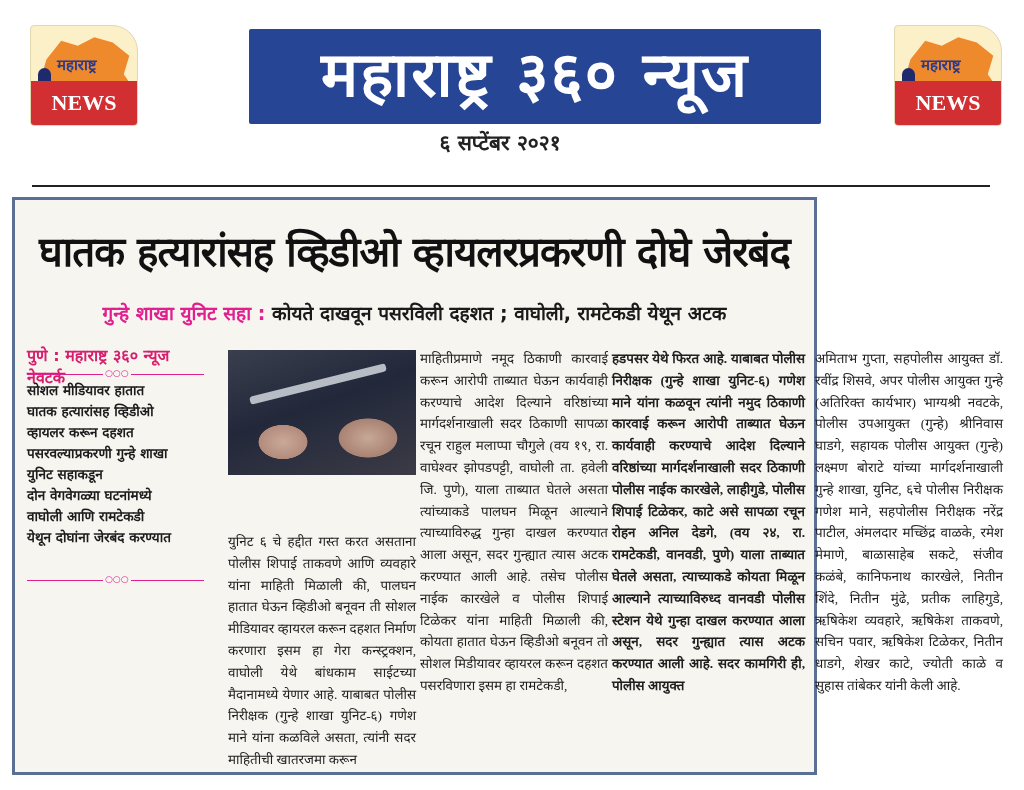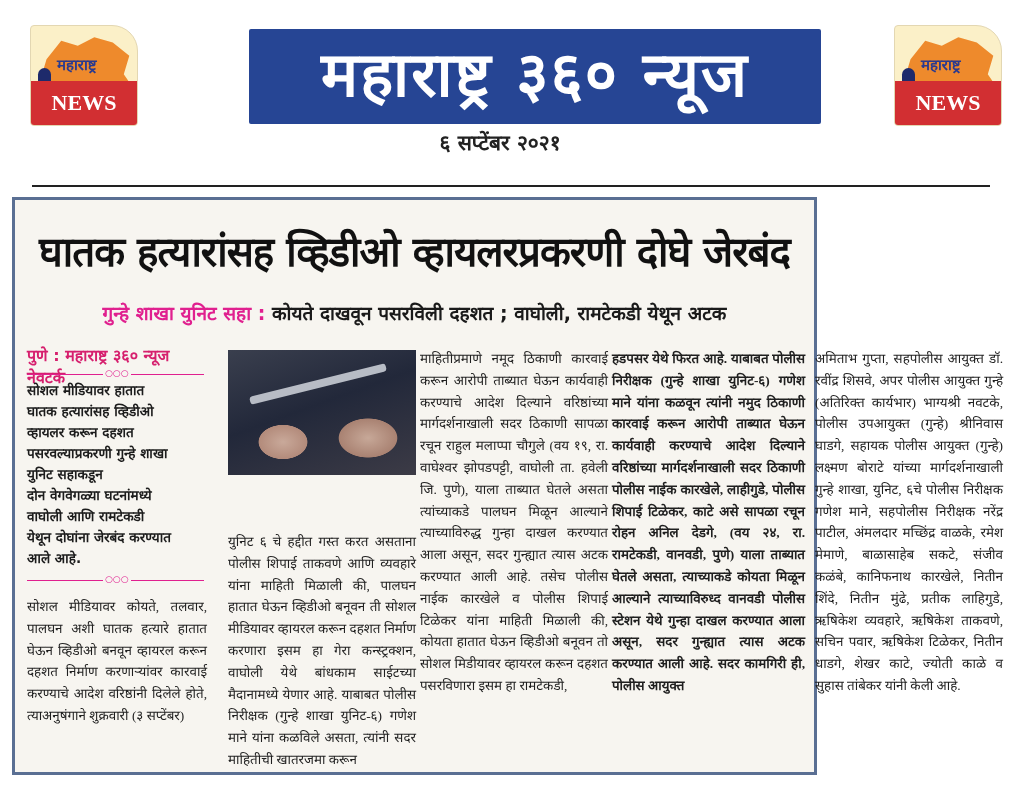--- a/index.html
+++ b/index.html
@@ -153,30 +153,26 @@
 
   <div class="summary">
     <span class="line">सोशल मीडियावर हातात</span>
     <span class="line">घातक हत्यारांसह व्हिडीओ</span>
     <span class="line">व्हायलर करून दहशत</span>
     <span class="line">पसरवल्याप्रकरणी गुन्हे शाखा</span>
     <span class="line">युनिट सहाकडून</span>
     <span class="line">दोन वेगवेगळ्या घटनांमध्ये</span>
     <span class="line">वाघोली आणि रामटेकडी</span>
     <span class="line">येथून दोघांना जेरबंद करण्यात</span>
-    <span class="line">आले आहे.</span>
   </div>
 
   <div class="divider" style="top:376px;">
       <span>○○○</span>
     </div>
 
-  <div class="col col1-body">
-    <p>सोशल मीडियावर कोयते, तलवार, पालघन अशी घातक हत्यारे हातात घेऊन व्हिडीओ बनवून व्हायरल करून दहशत निर्माण करणाऱ्यांवर कारवाई करण्याचे आदेश वरिष्ठांनी दिलेले होते, त्याअनुषंगाने शुक्रवारी (३ सप्टेंबर)</p>
-  </div>
 
   <div class="photo" title="हातकडी घातलेले हात">
     <div class="cuff"></div>
   </div>
 
   <div class="col col2-body">
     <p>युनिट ६ चे हद्दीत गस्त करत असताना पोलीस शिपाई ताकवणे आणि व्यवहारे यांना माहिती मिळाली की, पालघन हातात घेऊन व्हिडीओ बनूवन ती सोशल मीडियावर व्हायरल करून दहशत निर्माण करणारा इसम हा गेरा कन्स्ट्रक्शन, वाघोली येथे बांधकाम साईटच्या मैदानामध्ये येणार आहे. याबाबत पोलीस निरीक्षक (गुन्हे शाखा युनिट-६) गणेश माने यांना कळविले असता, त्यांनी सदर माहितीची खातरजमा करून</p>
   </div>
 
   <div class="col col3-body">

